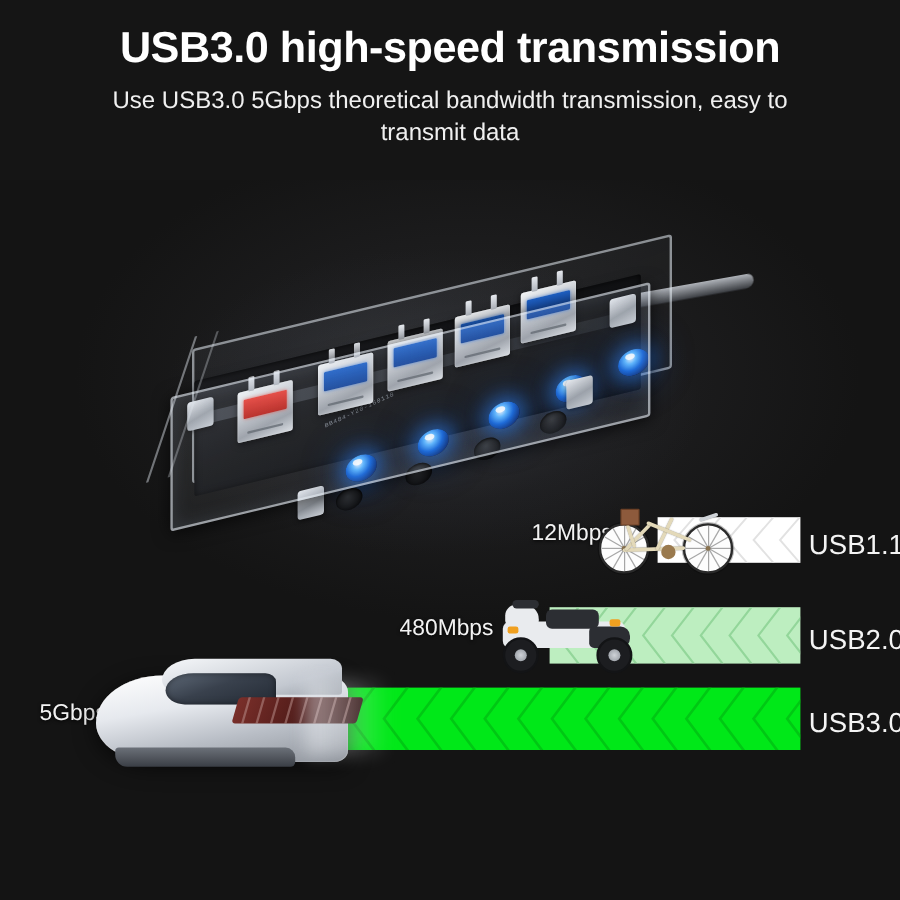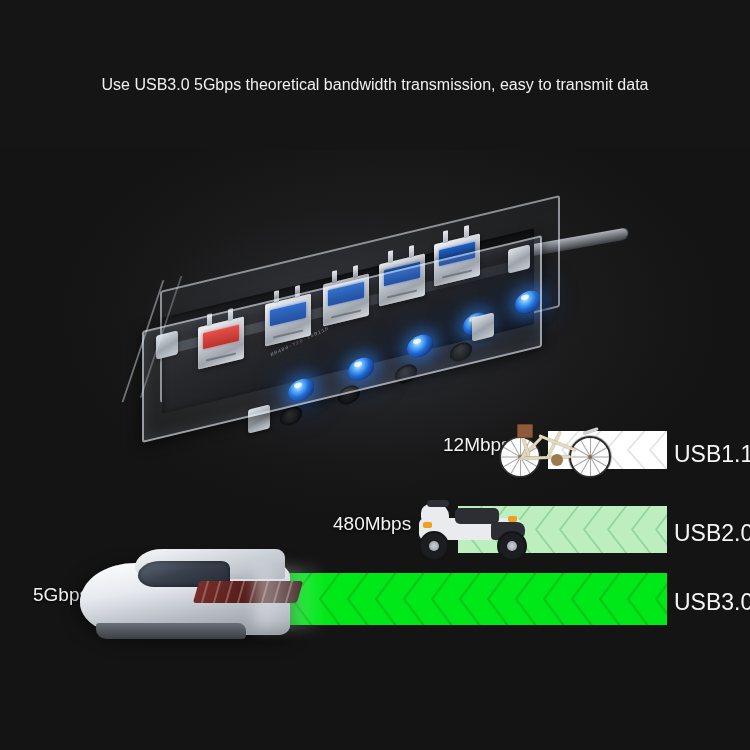--- a/index.html
+++ b/index.html
@@ -19,21 +19,21 @@
   }
 
   
   .header { position:absolute; left:0; top:0; width:750px; height:150px;
             background:#151515; text-align:center; z-index:40; }
   .title { position:absolute; left:0; top:19px; width:750px;
            font-size:36px; font-weight:bold; color:#ffffff;
            letter-spacing:-0.4px; line-height:42px;
            font-family:"Liberation Sans", sans-serif; }
   .subtitle { position:absolute; left:70px; top:71px; width:610px;
-              font-size:16px; color:#f0f0f0; line-height:27px;
+              font-size:20px; color:#f0f0f0; line-height:27px;
               font-weight:400; }
 
   
   .product { position:absolute; left:120px; top:185px; width:470px; height:270px; z-index:5; }
   .glow { position:absolute; left:-60px; top:-40px; width:600px; height:380px;
           background:radial-gradient(ellipse 300px 170px at 50% 50%, rgba(120,130,150,.20) 0%, rgba(60,65,80,.10) 50%, rgba(0,0,0,0) 75%);
           pointer-events:none; }
 
   
   .shell {
@@ -188,20 +188,21 @@
   .tblur{ position:absolute; left:175px; top:22px; width:70px; height:62px;
         background:linear-gradient(90deg, rgba(235,238,242,.55), rgba(0,210,40,.0));
         filter:blur(7px); }
 </style>
 </head>
 <body>
 
 <div id="stage">
 
   <div class="header">
+    <div class="title">USB3.0 high-speed transmission</div>
     <div class="subtitle">Use USB3.0 5Gbps theoretical bandwidth transmission, easy to transmit data</div>
   </div>
 
   <div class="product">
     <div class="glow"></div>
 
     <div class="cable"></div>
 
     <div class="shell-top"></div>
 

